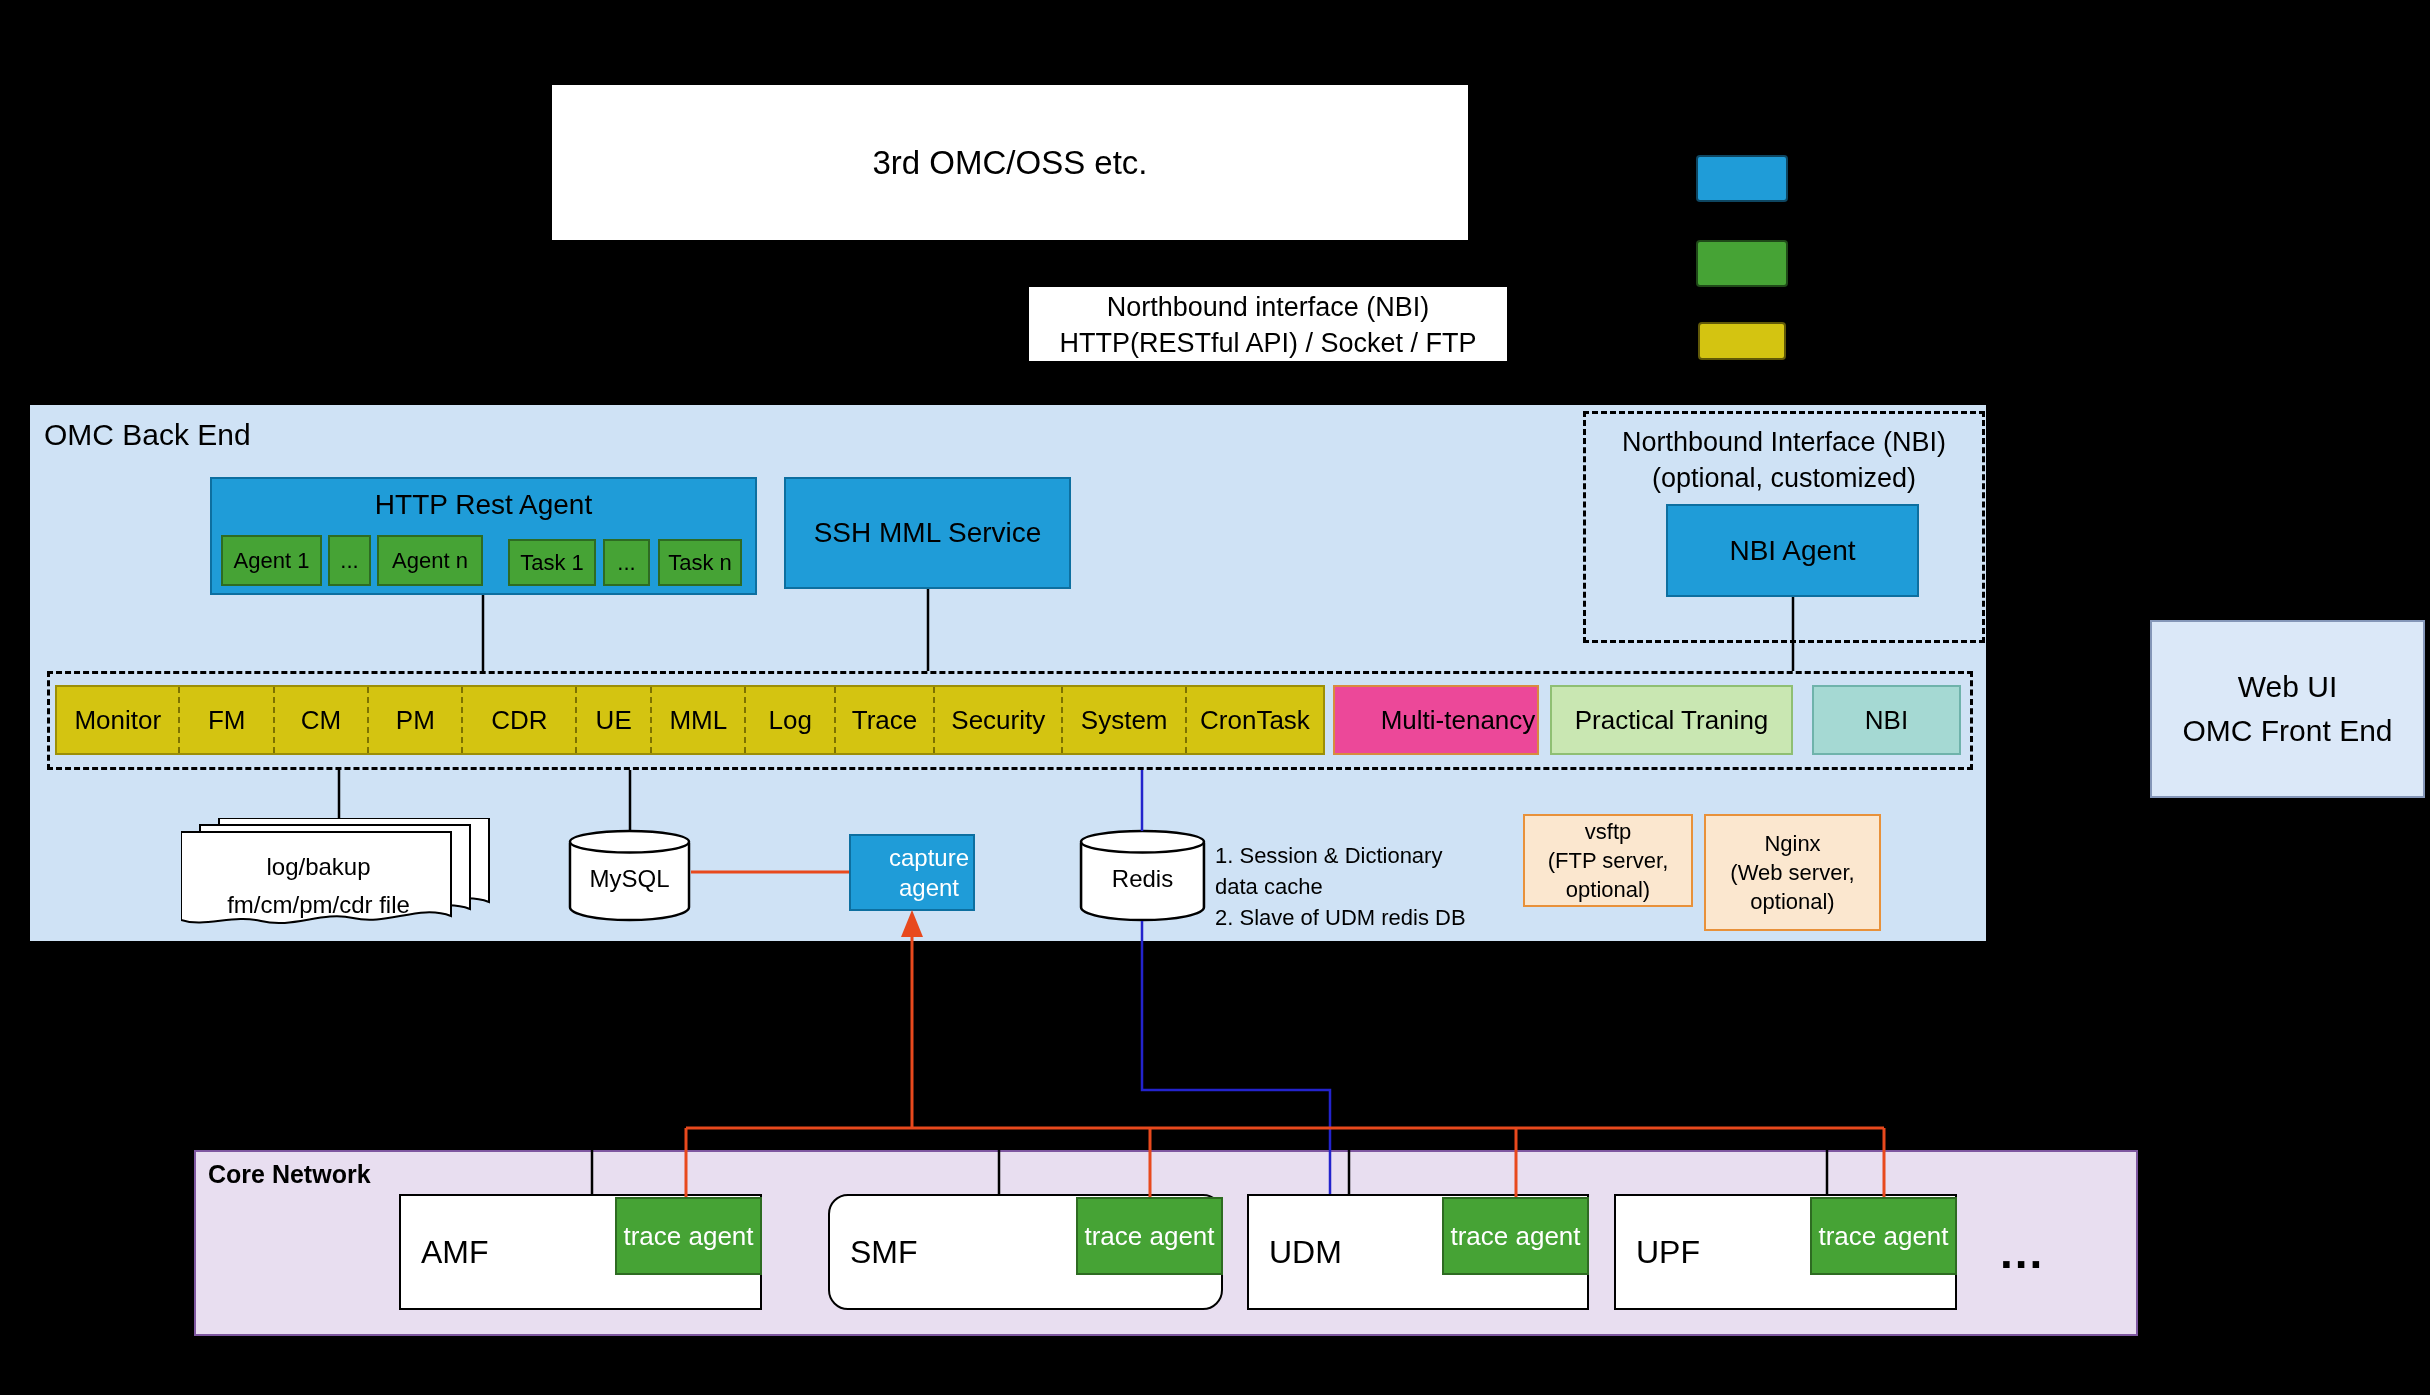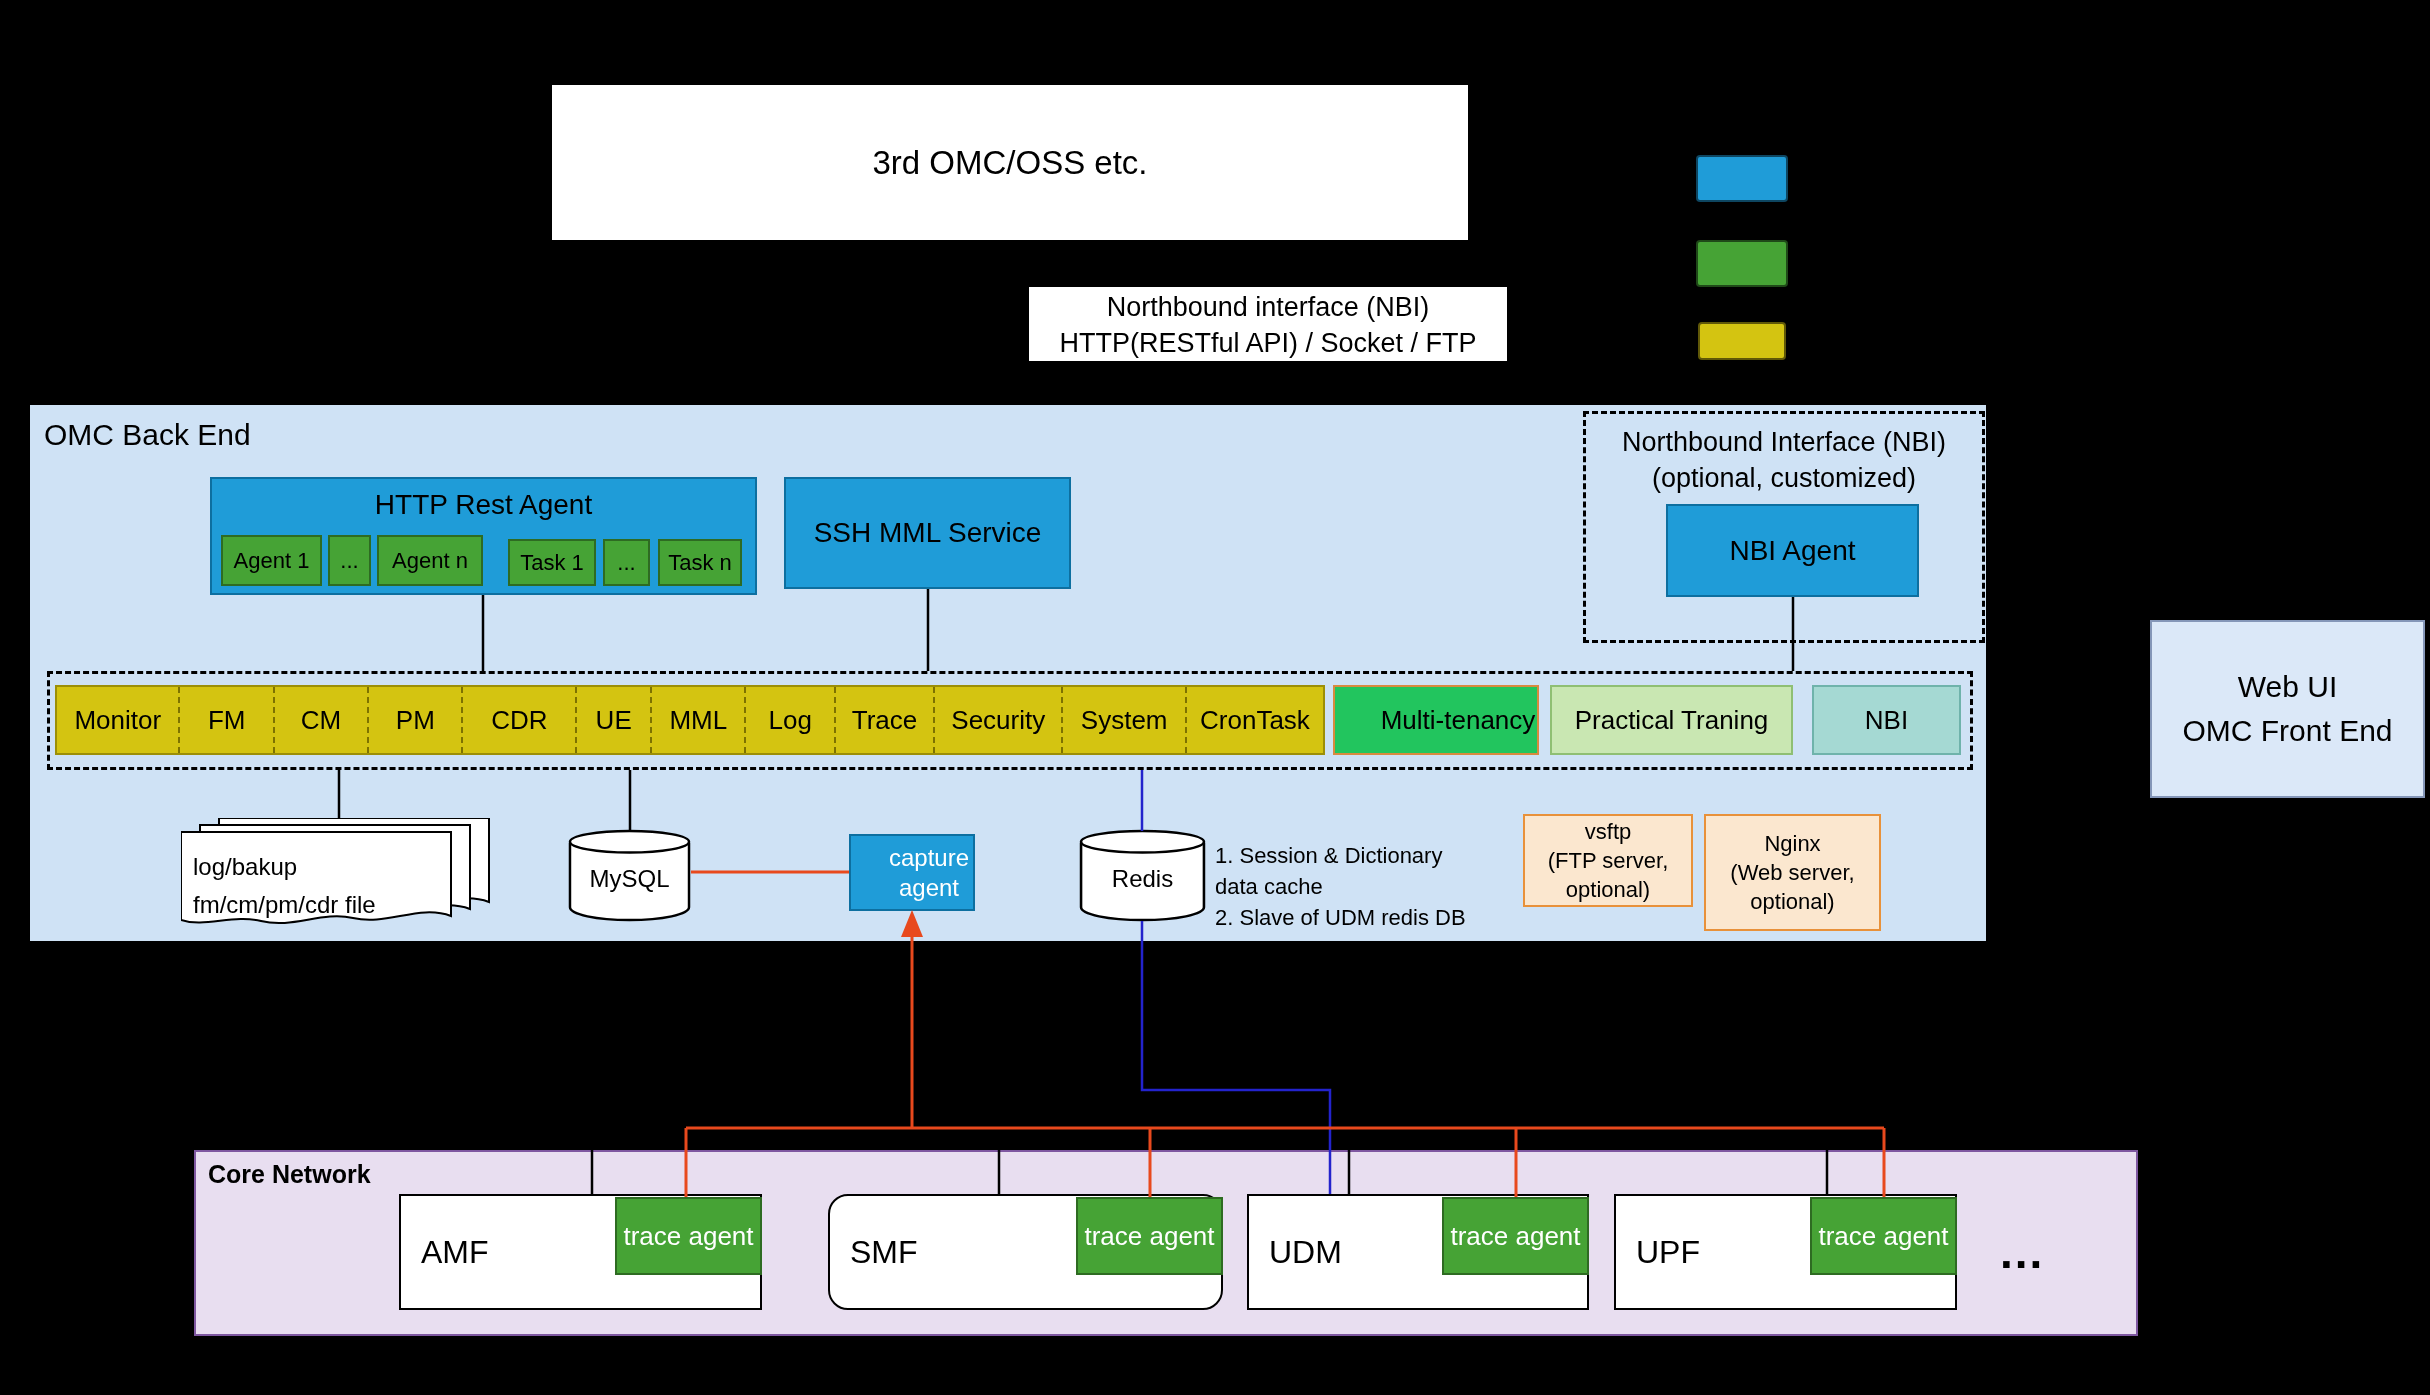--- a/index.html
+++ b/index.html
@@ -29,25 +29,25 @@
   .nbi-panel-text { width:100%; text-align:center; font-size:27px; line-height:36px; position:absolute; top:10px; }
 
   .module-container { border:3px dashed #000; background:transparent; }
   .module-bar { display:flex; border:2px solid #9c8f07; background:#d4c411; }
   .module-cell { display:flex; align-items:center; justify-content:center; font-size:26px; border-right:2px dashed #7d7200; color:#000; }
   .module-cell:last-child { border-right:none; }
   .mc-0{flex:1.25} .mc-1{flex:.95} .mc-2{flex:.95} .mc-3{flex:.95} .mc-4{flex:1.15}
   .mc-5{flex:.75} .mc-6{flex:.95} .mc-7{flex:.9} .mc-8{flex:1.0} .mc-9{flex:1.3}
   .mc-10{flex:1.25} .mc-11{flex:1.4}
 
-  .orange-module { background:#22c55e; border:2px solid #d88a3f; font-size:26px;padding-left:44px; }
+  .orange-module { background:#ec4899; border:2px solid #d88a3f; font-size:26px;padding-left:44px; }
   .lightgreen-module { background:#c9e7b2; border:2px solid #8fbf73; font-size:26px; }
   .teal-module { background:#a5d9d3; border:2px solid #6fb3ab; font-size:26px; }
 
-  .doc-text { position:absolute; left:12px; top:30px; width:275px; font-size:24px; line-height:38px; }
+  .doc-text { position:absolute; left:0; top:30px; width:275px; text-align:center; font-size:24px; line-height:38px; }
 
   .cyl-label { position:absolute; left:0; right:0; top:38%; text-align:center; font-size:24px; }
 
   .capture-box { color:#fff; font-size:24px; line-height:30px; padding:6px; }
 
   .note-text { font-size:22px; line-height:31px; color:#000; }
 
   .server-box { background:#fbe7cf; border:2px solid #e8913a; font-size:22px; line-height:29px; }
 
   .webui-box { background:#dbe8f8; border:2px solid #8496b8; font-size:30px; line-height:44px; }

